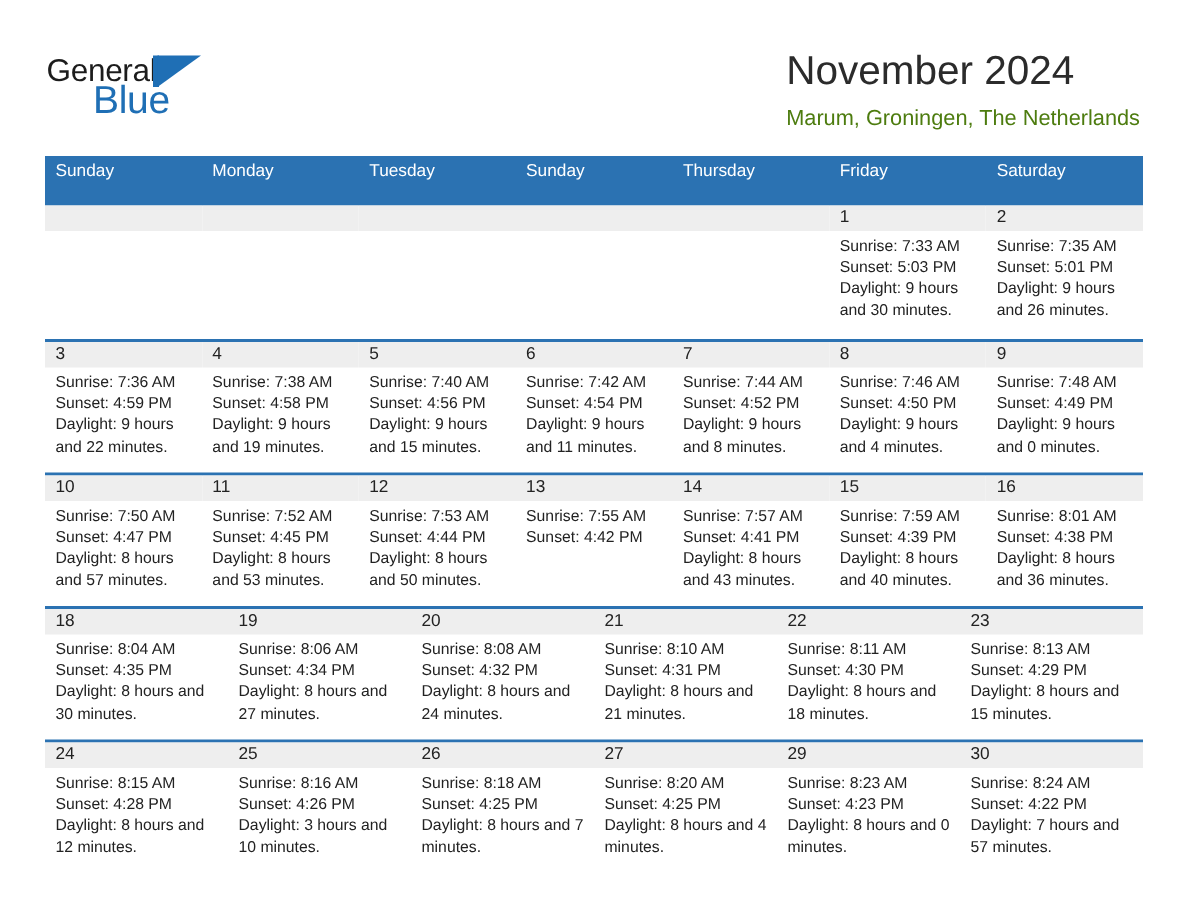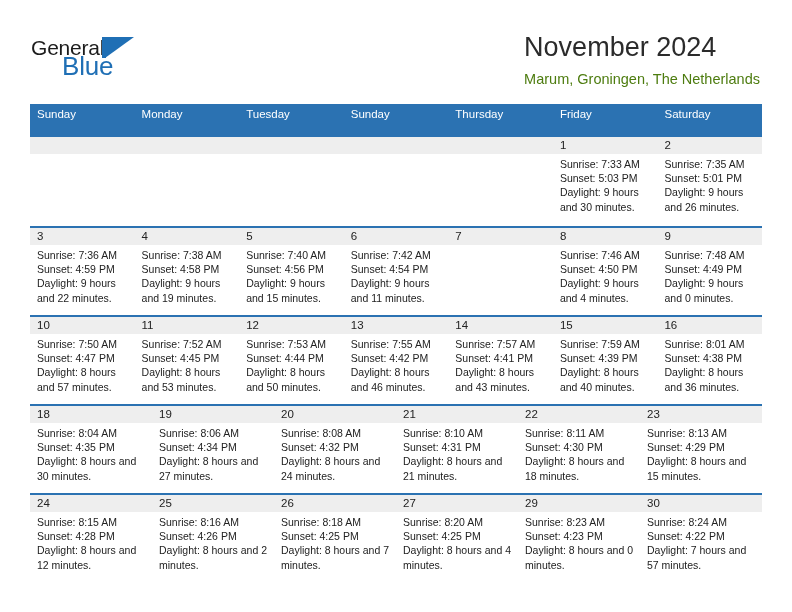--- a/index.html
+++ b/index.html
@@ -261,20 +261,25 @@
           <div class="day-cell">
             <div class="day-number">6</div>
             <div class="day-info">
               <div>Sunrise: 7:42 AM</div>
               <div>Sunset: 4:54 PM</div>
               <div class="wrap">Daylight: 9 hours and 11 minutes.</div>
             </div>
           </div>
           <div class="day-cell">
             <div class="day-number">7</div>
+            <div class="day-info">
+              <div>Sunrise: 7:44 AM</div>
+              <div>Sunset: 4:52 PM</div>
+              <div class="wrap">Daylight: 9 hours and 8 minutes.</div>
+            </div>
           </div>
           <div class="day-cell">
             <div class="day-number">8</div>
             <div class="day-info">
               <div>Sunrise: 7:46 AM</div>
               <div>Sunset: 4:50 PM</div>
               <div class="wrap">Daylight: 9 hours and 4 minutes.</div>
             </div>
           </div>
           <div class="day-cell">
@@ -309,21 +314,20 @@
               <div>Sunrise: 7:53 AM</div>
               <div>Sunset: 4:44 PM</div>
               <div class="wrap">Daylight: 8 hours and 50 minutes.</div>
             </div>
           </div>
           <div class="day-cell">
             <div class="day-number">13</div>
             <div class="day-info">
               <div>Sunrise: 7:55 AM</div>
               <div>Sunset: 4:42 PM</div>
-              <div class="wrap">Daylight: 8 hours and 46 minutes.</div>
             </div>
           </div>
           <div class="day-cell">
             <div class="day-number">14</div>
             <div class="day-info">
               <div>Sunrise: 7:57 AM</div>
               <div>Sunset: 4:41 PM</div>
               <div class="wrap">Daylight: 8 hours and 43 minutes.</div>
             </div>
           </div>
@@ -401,21 +405,21 @@
               <div>Sunrise: 8:15 AM</div>
               <div>Sunset: 4:28 PM</div>
               <div class="wrap">Daylight: 8 hours and 12 minutes.</div>
             </div>
           </div>
           <div class="day-cell">
             <div class="day-number">25</div>
             <div class="day-info">
               <div>Sunrise: 8:16 AM</div>
               <div>Sunset: 4:26 PM</div>
-              <div class="wrap">Daylight: 8 hours and 2 minutes.</div>
+              <div class="wrap">Daylight: 3 hours and 10 minutes.</div>
             </div>
           </div>
           <div class="day-cell">
             <div class="day-number">26</div>
             <div class="day-info">
               <div>Sunrise: 8:18 AM</div>
               <div>Sunset: 4:25 PM</div>
               <div class="wrap">Daylight: 8 hours and 7 minutes.</div>
             </div>
           </div>

